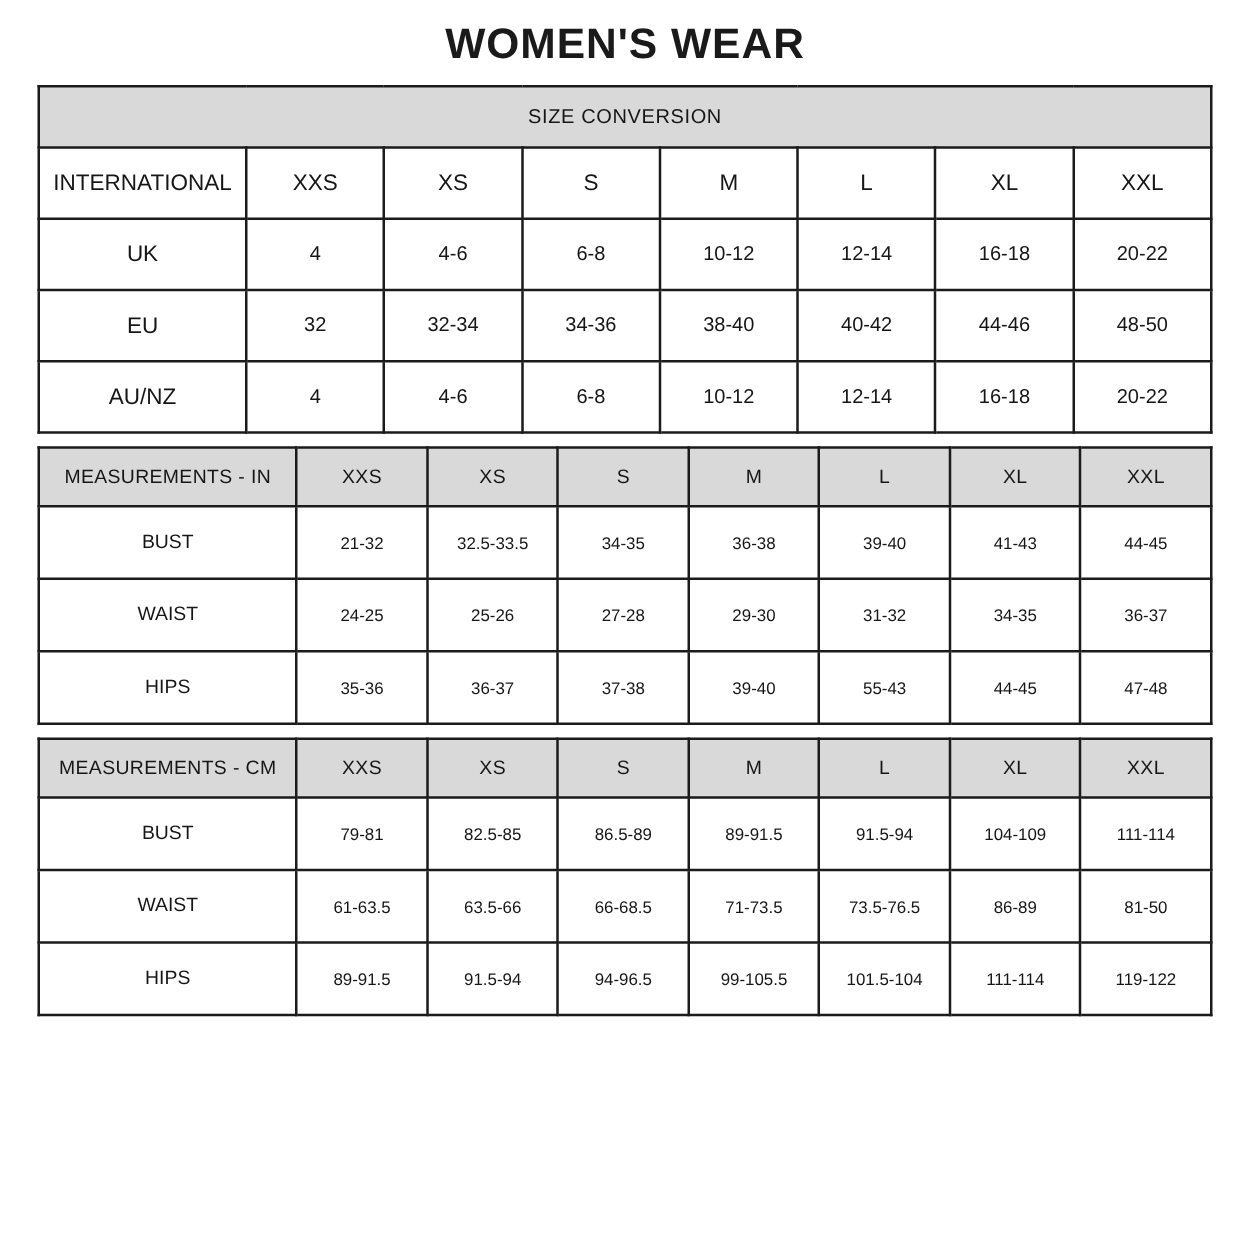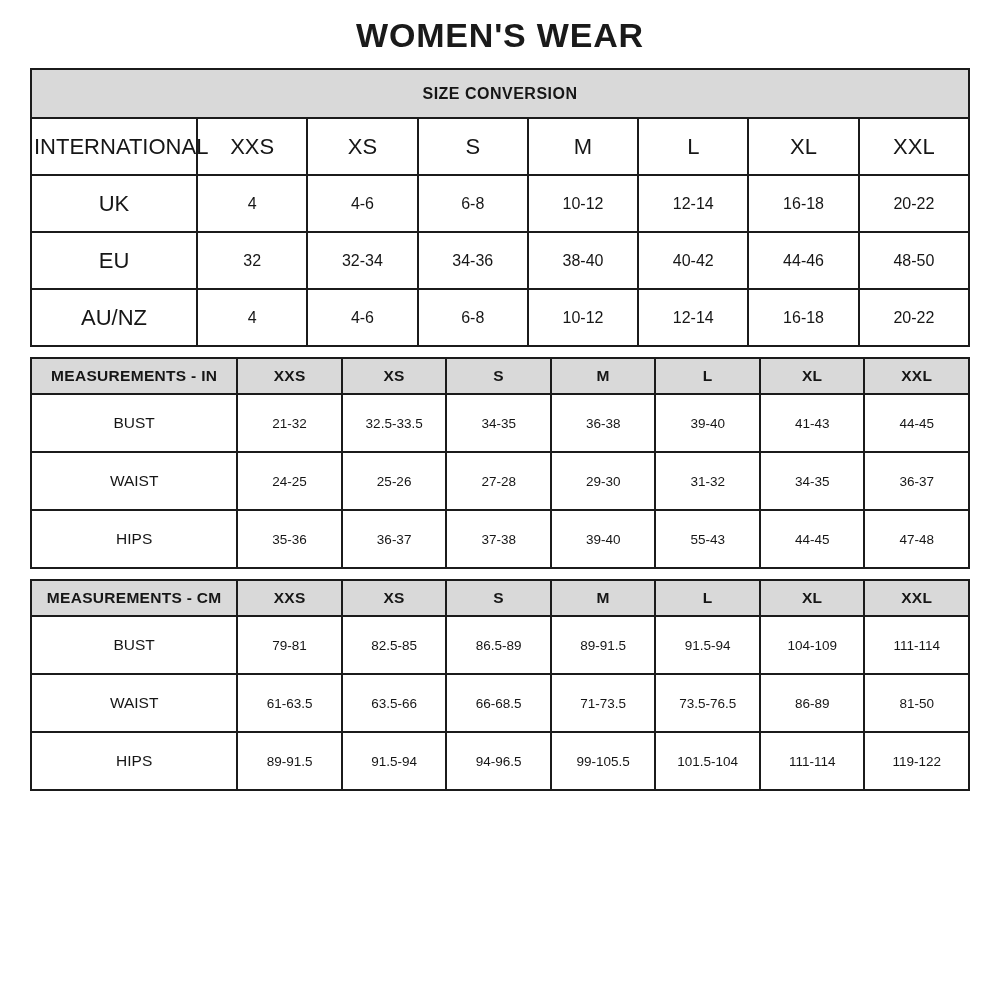--- a/index.html
+++ b/index.html
@@ -32,38 +32,38 @@
     vertical-align: middle;
     padding: 0 2px;
     font-weight: 400;
     color: var(--text, #161616);
   }
   
   .t1 col.c-label { width: 17.7%; }
   .t1 th, .t1 td { height: 57px; font-size: 16px; }
   .t1 .caption {
     background: var(--header_bg, #d9d9d9);
-    font-weight: 700;
+    font-weight: 400;
     font-size: 16px;
     height: 49px;
     letter-spacing: 0.5px;
   }
   
   .t2 col.c-label { width: 22%; }
   .t2 th, .t2 td { height: 58px; }
   .t2 .head {
     background: var(--header_bg, #d9d9d9);
-    font-weight: 700;
+    font-weight: 400;
     font-size: 15.5px;
-    height: 36px;
+    height: 47px;
     letter-spacing: 0.3px;
   }
   .t2 .rowlabel { font-size: 15.5px; }
   .t2 td.val { font-size: 13.5px; }
-  .t1 .rowlabel, .t1 .sizecell { font-size: 22px; }
+  .t1 .rowlabel, .t1 .sizecell { font-size: 18px; }
 </style>
 </head>
 <body>
 
 <div class="page">
 
   <h1 class="title">WOMEN'S WEAR</h1>
 
   <table class="tbl t1">
     <colgroup>

